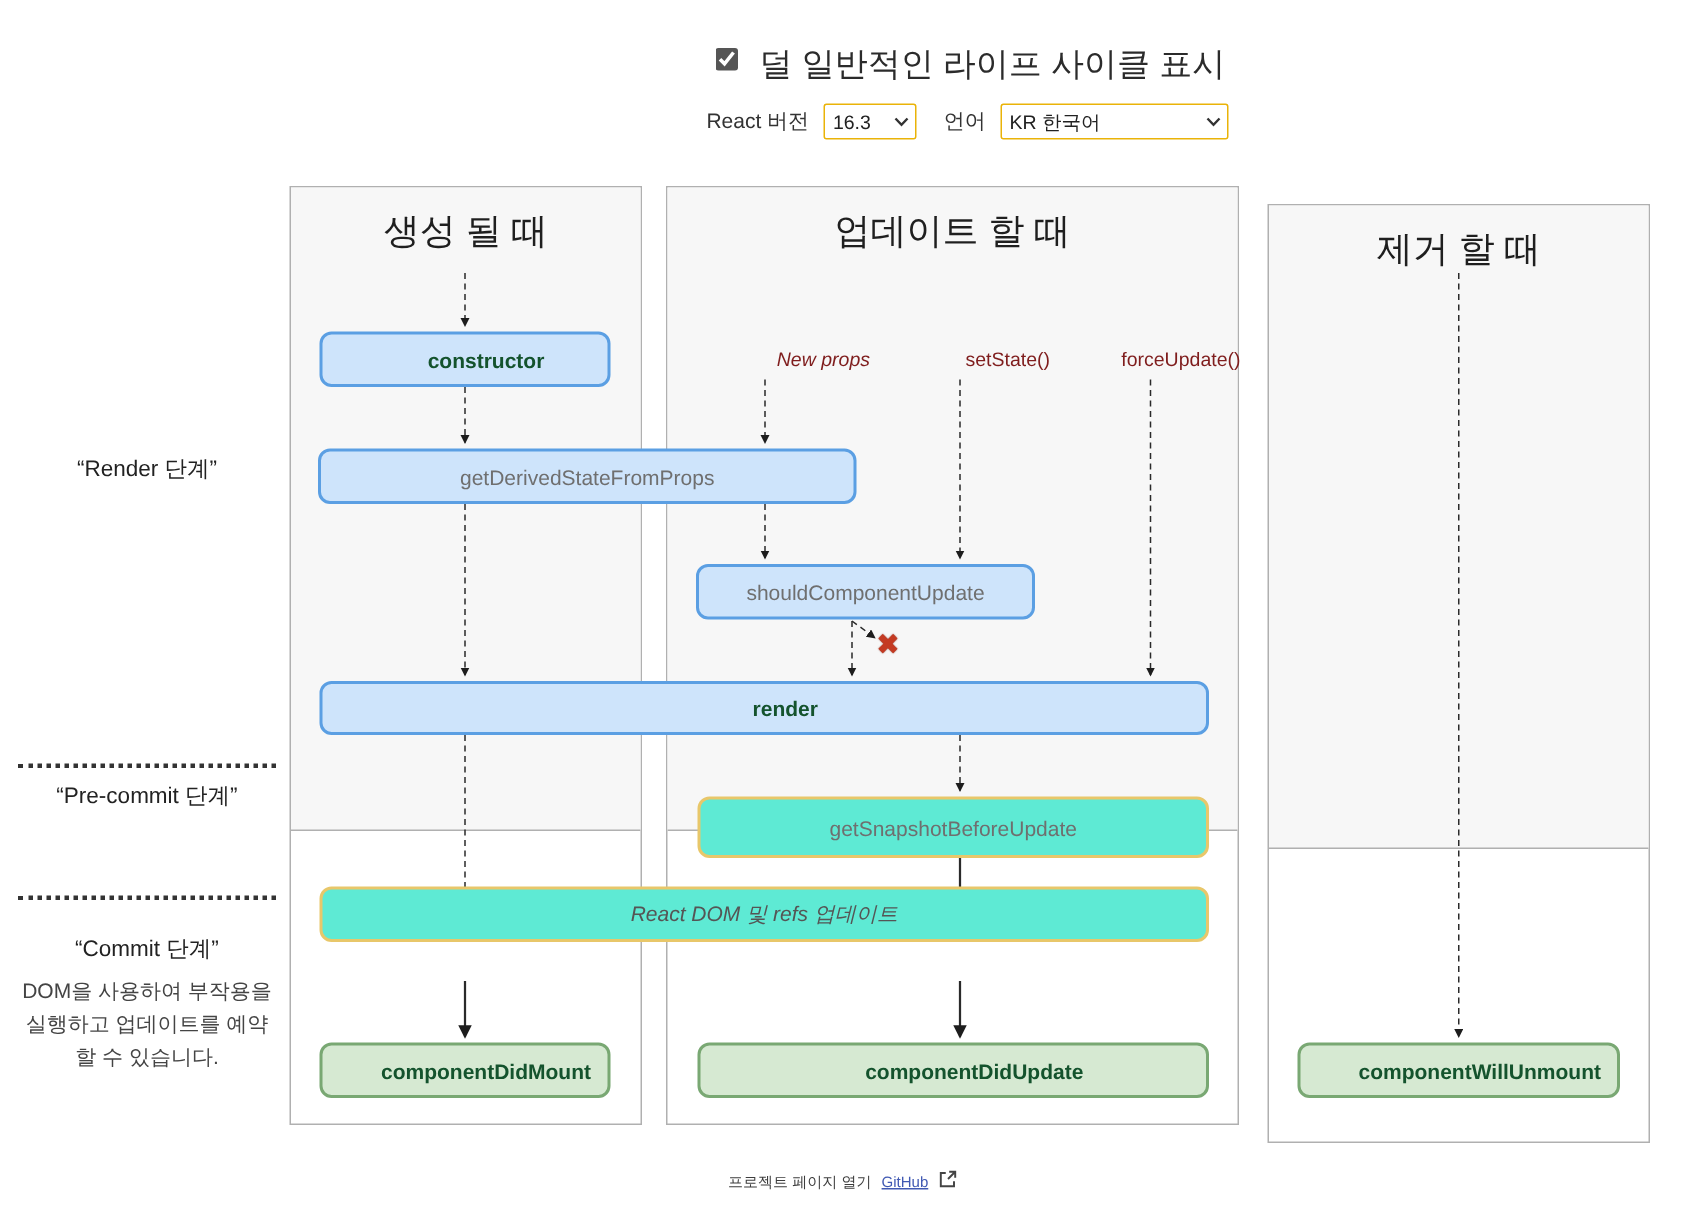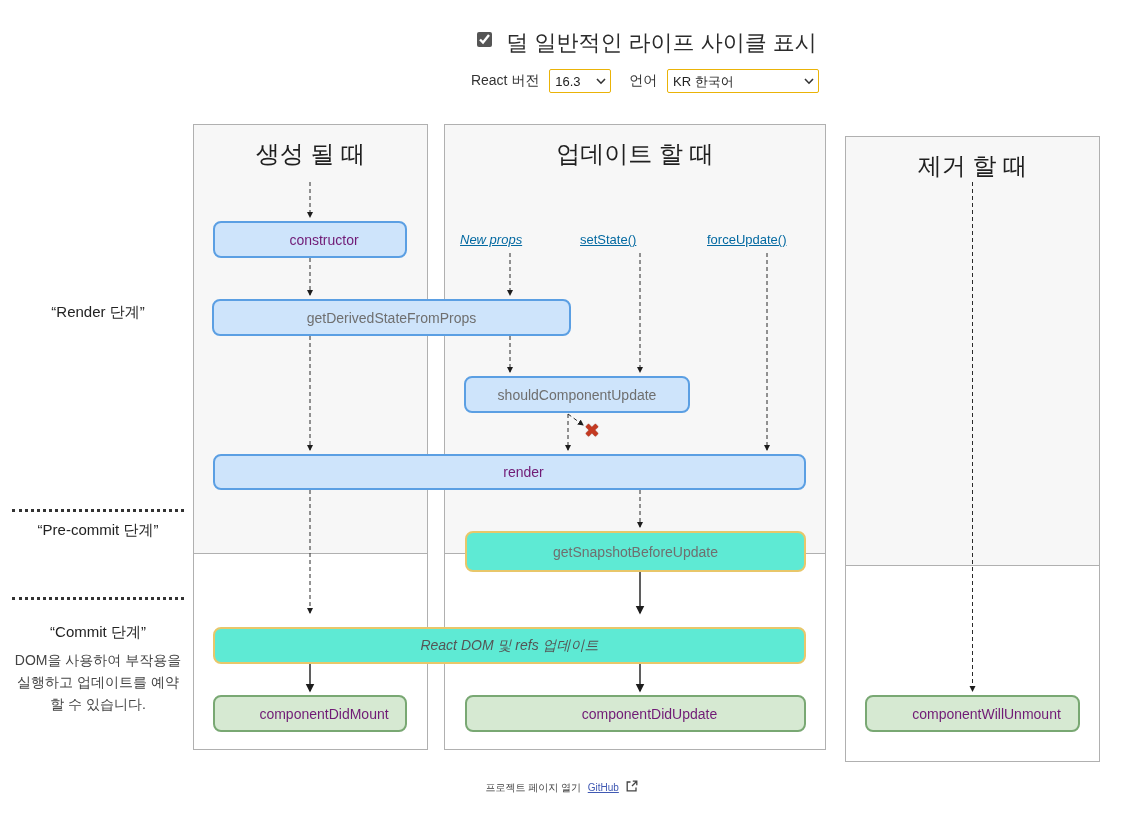--- a/index.html
+++ b/index.html
@@ -27,44 +27,44 @@
 
   
   .col{position:absolute;top:124px;height:626px;border:1px solid #b0b0b0;background:#fff;box-sizing:border-box;}
   #col-mount{left:193px;width:235px;}
   #col-update{left:444px;width:382px;}
   #col-unmount{left:845px;width:255px;margin-top:12px;}
   .phase-bg{position:absolute;left:0;top:0;right:0;height:428px;background:#f7f7f7;border-bottom:1px solid #b0b0b0;}
   .col-title{position:absolute;top:13px;left:0;width:100%;text-align:center;font-size:24px;color:#1f1f1f;}
 
   
-  .trigger{position:absolute;top:232px;width:120px;text-align:left;font-size:13px;color:#0369a1;text-decoration:underline;}
+  .trigger{position:absolute;top:232px;width:120px;text-align:right;font-size:13px;color:#7f1d1d;}
   #trigger-new-props{left:460px;font-style:italic;}
   #trigger-setstate{left:580px;}
   #trigger-forceupdate{left:707px;}
 
   
   #arrows{position:absolute;left:0;top:0;pointer-events:none;}
 
   
   .node{position:absolute;box-sizing:border-box;border-radius:8px;border:2px solid;display:flex;
         align-items:center;justify-content:center;font-size:14px;cursor:pointer;}
   .node.blue{background:#cee4fb;border-color:#5b9fe3;}
   .node.yellow{background:#5eead4;border-color:#e8c76a;}
   .node.green{background:#d6e9d2;border-color:#79a873;}
-  .node.main{font-weight:normal;color:#701a75;padding-left:28px;}
+  .node.main{font-weight:bold;color:#14532d;padding-left:28px;}
   .node.minor{color:#6f6f6f;}
   .node.italic{font-style:italic;color:#555;}
 
   #node-constructor{left:213px;top:221px;width:194px;height:37px;}
   #node-gdsfp{left:212px;top:299px;width:359px;height:37px;}
   #node-scu{left:464px;top:376px;width:226px;height:37px;}
   #node-render{left:213px;top:454px;width:593px;height:36px;}
   #node-gsbu{left:465px;top:531px;width:341px;height:41px;}
-  #node-reactdom{left:213px;top:627px;width:593px;height:37px;}
+  #node-reactdom{left:213px;top:591px;width:593px;height:37px;}
   #node-cdm{left:213px;top:695px;width:194px;height:37px;}
   #node-cdu{left:465px;top:695px;width:341px;height:37px;}
   #node-cwu{left:865px;top:695px;width:215px;height:37px;}
 
   #x-mark{position:absolute;left:584px;top:419px;font-size:19px;font-weight:900;color:#c43a22;
           text-shadow:0 0 1px #7e1d0e;}
 
   
   #footer{position:absolute;left:0;top:780px;width:1123px;text-align:center;font-size:10px;color:#3d3d3d;}
   #footer a{color:#4059b3;text-decoration:underline;margin-left:4px;}

